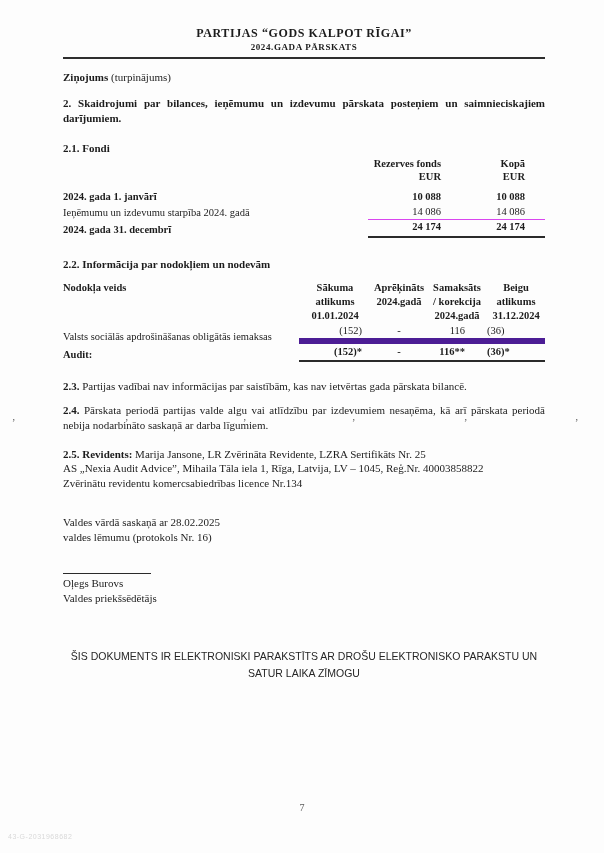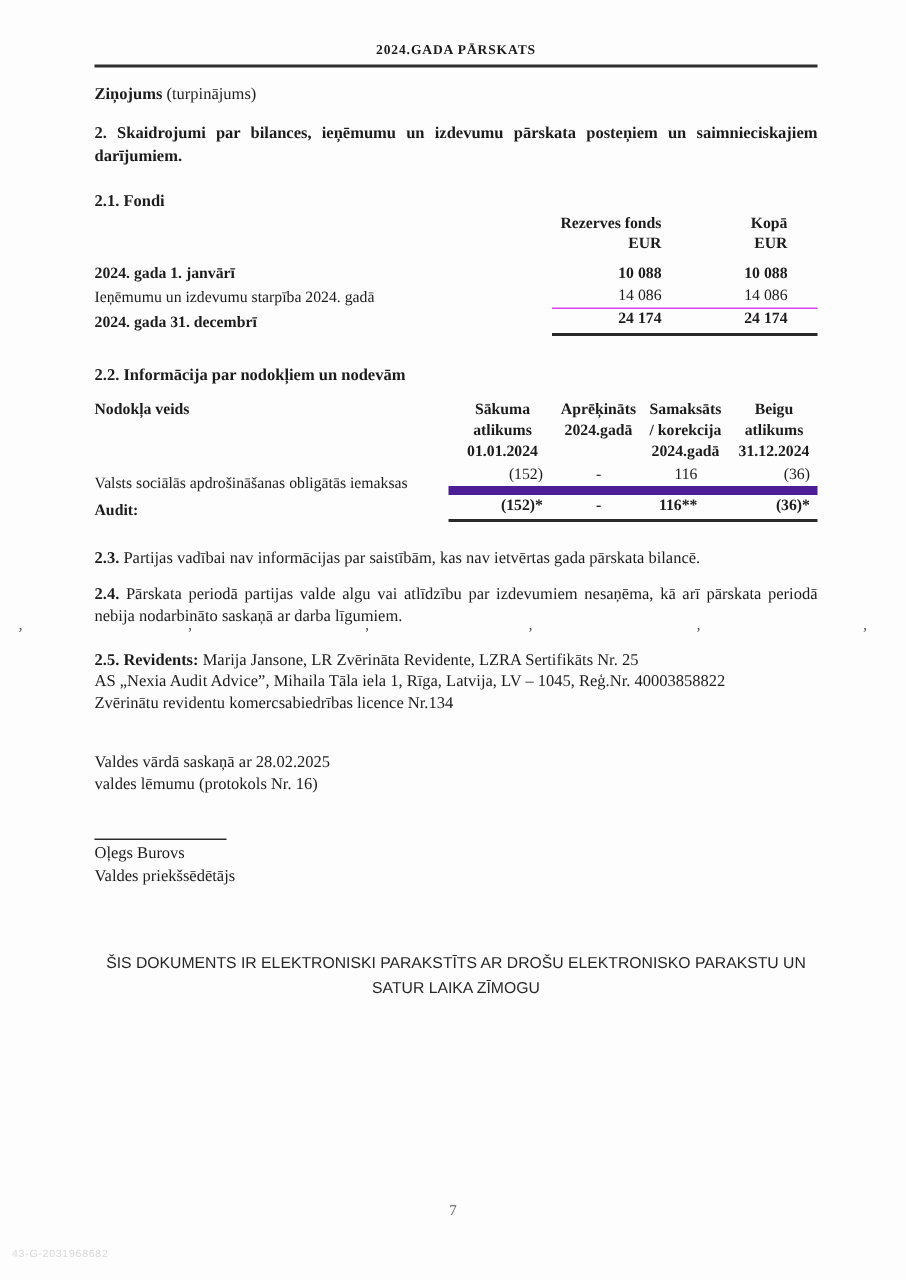--- a/index.html
+++ b/index.html
@@ -57,21 +57,21 @@
   .nt-c4{width:58px;box-sizing:border-box;}
   .nt-head{align-items:flex-start;}
   .nt-head .nt-label{font-weight:bold;}
   .nt-head .nt-c1,.nt-head .nt-c2,.nt-head .nt-c3,.nt-head .nt-c4{
     font-weight:bold;text-align:center;line-height:14px;
   }
   .nt-head span{display:block;}
   .nt-val .nt-c1{text-align:right;padding-right:9px;line-height:15px;}
   .nt-val .nt-c2{text-align:center;line-height:15px;}
   .nt-val .nt-c3{text-align:right;padding-right:22px;line-height:15px;}
-  .nt-val .nt-c4{text-align:right;padding-right:5px;line-height:15px;}
+  .nt-val .nt-c4{text-align:left;padding-right:5px;line-height:15px;}
   .nt-row.nr1 .nt-nums{border-bottom:6px solid #4c1d95;}
   .nt-row.nr2 .nt-nums{border-bottom:2px solid #2a2a2a;padding-bottom:1px;}
   .nt-row.nr2 .nt-label,.nt-row.nr2 .nt-c1,.nt-row.nr2 .nt-c2,
   .nt-row.nr2 .nt-c3,.nt-row.nr2 .nt-c4{font-weight:bold;}
   .footnote{font-size:10.5px;font-style:italic;line-height:13.5px;}
   .footnotes{margin-top:2px;}
   
   .para{font-size:11px;line-height:15px;}
   .para .num{font-weight:bold;}
   .p23{margin-top:17px;}
@@ -102,20 +102,21 @@
     font-family:"Liberation Serif", serif;
   }
   .a1{left:12px;} .a2{left:125px;} .a3{left:243px;} .a4{left:352px;} .a5{left:464px;} .a6{left:575px;}
 </style>
 </head>
 <body>
 
 <div class="page">
   <div class="content">
 
+    <div class="doc-title">PARTIJAS “GODS KALPOT RĪGAI”</div>
     <div class="doc-subtitle">2024.GADA PĀRSKATS</div>
     <hr class="header-rule">
 
     <div class="report-note">
       <span class="b">Ziņojums</span><span> (turpinājums)</span>
     </div>
 
     <div class="section2">2. Skaidrojumi par bilances, ieņēmumu un izdevumu pārskata posteņiem un saimnieciskajiem darījumiem.</div>
 
     <div class="h21">2.1. Fondi</div>

